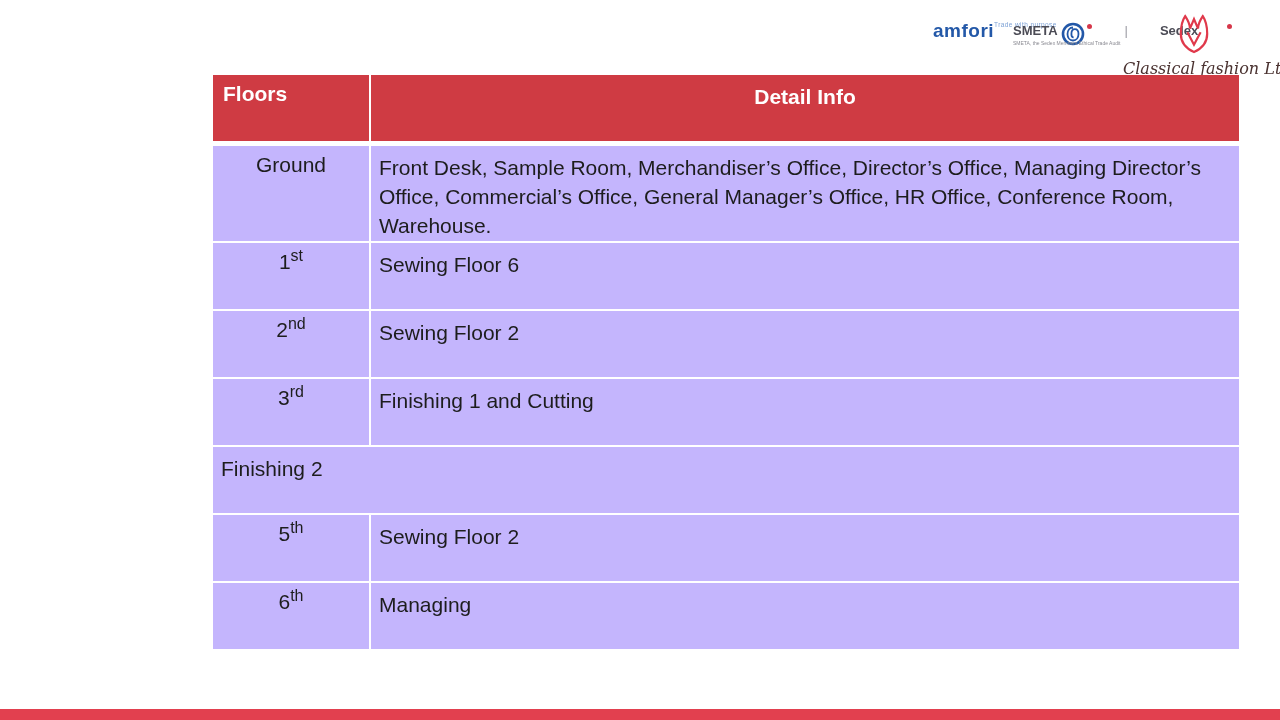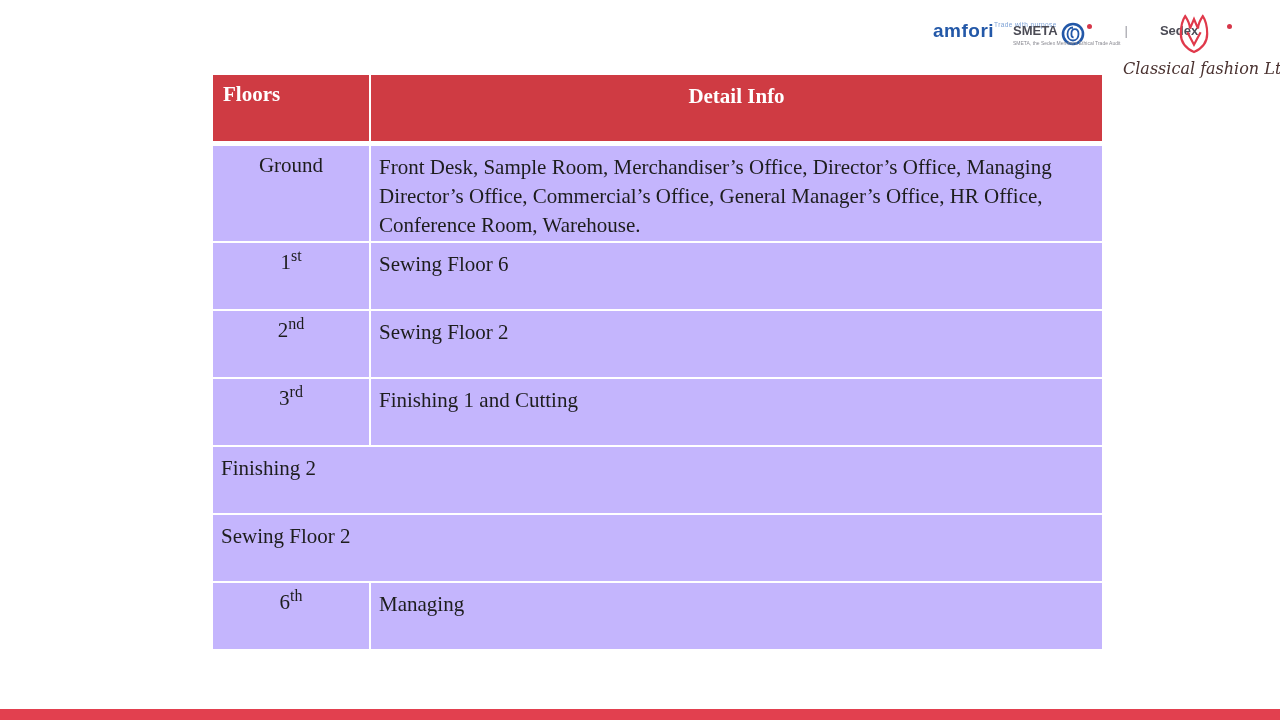--- a/index.html
+++ b/index.html
@@ -23,21 +23,21 @@
   .smeta-sep { color:#9a9aa2; font-weight:normal; margin:0 4px; }
   .smeta-tagline { color:#8a8a92; font-size:5px; line-height:7px; margin-top:2px; white-space:nowrap; }
 
   .logo-classical { position:absolute; left:1123px; top:11px; width:142px; text-align:center; }
   .classical-name {
     font-family:"DejaVu Serif", serif; font-style:italic;
     color:#4a3230; font-size:16px; line-height:18px; margin-top:1px; white-space:nowrap;
   }
 
   
-  .floor-table { position:absolute; left:213px; top:75px; width:889px;font-family:Liberation Serif, serif; }
+  .floor-table { position:absolute; left:213px; top:75px; width:1026px; }
   .t-row { display:flex; width:100%; }
   .t-header { height:66px; margin-bottom:5px; background:#CF3B43; color:#ffffff; font-weight:bold; font-size:21px; }
   .t-body  { height:66px; margin-bottom:2px; background:#c4b5fd; color:#1d1d1d; font-size:21px; }
   .t-body.tall { height:95px; }
   .cell-floor {
     width:158px; flex:none; text-align:center; padding-top:7px;
     border-right:2px solid #ffffff;
   }
   .t-header .cell-floor { text-align:left; padding-left:10px; padding-top:7px; }
   .cell-detail { flex:1; text-align:left; padding:7px 8px 0 8px; line-height:29px; }
@@ -111,20 +111,21 @@
     <div class="t-row t-body">
       <div class="cell-floor"><span>3</span><sup class="ord">rd</sup></div>
       <div class="cell-detail">Finishing 1 and Cutting</div>
     </div>
 
     <div class="t-row t-body">
       <div class="cell-detail">Finishing 2</div>
     </div>
 
     <div class="t-row t-body">
+      <div class="cell-floor"><span>5</span><sup class="ord">th</sup></div>
       <div class="cell-detail">Sewing Floor 2</div>
     </div>
 
     <div class="t-row t-body">
       <div class="cell-floor"><span>6</span><sup class="ord">th</sup></div>
       <div class="cell-detail">Managing</div>
     </div>
 
   </div>
 

